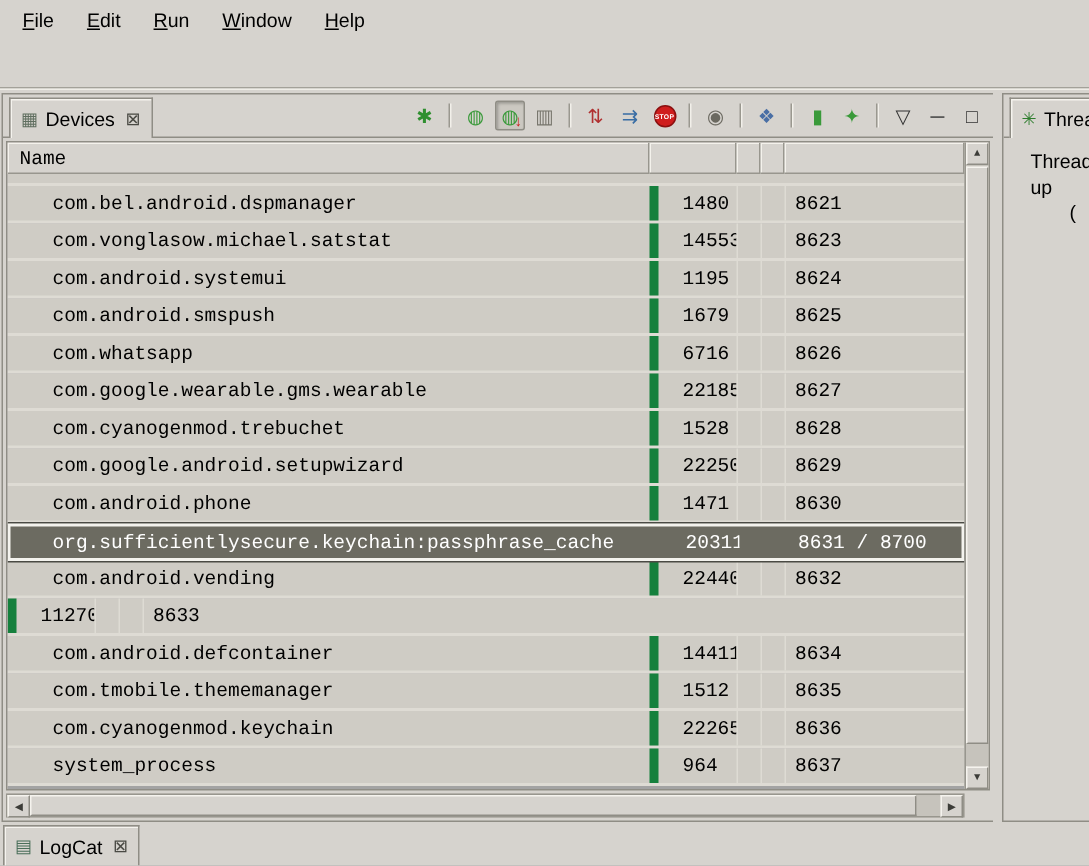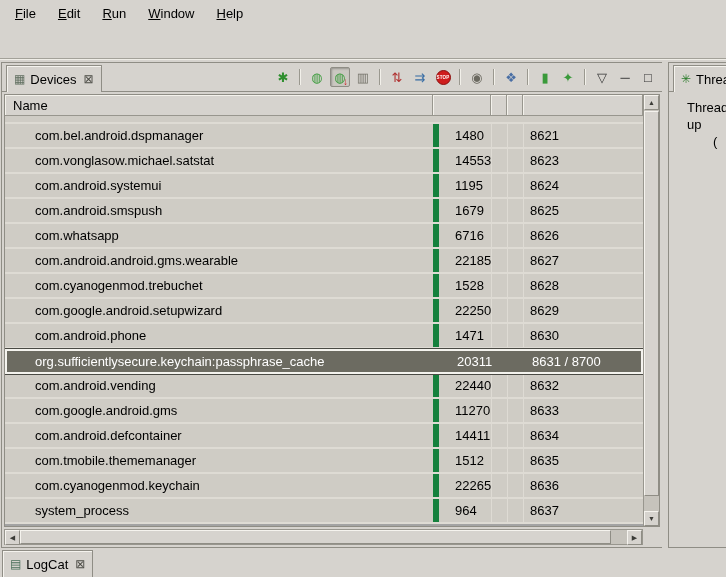--- a/index.html
+++ b/index.html
@@ -33,21 +33,21 @@
   .devices-toolbar{position:absolute;right:4px;top:4px;display:flex;align-items:center;gap:3px;}
   .tb-icon{width:20px;height:20px;display:flex;align-items:center;justify-content:center;font-size:13px;position:relative;border:1px solid transparent;border-radius:2px;}
   .tb-icon .glyph{line-height:1;}
   .tb-icon.pressed{border:1px solid #8f8d85;background:#cbc8c1;box-shadow:inset 1px 1px 2px rgba(0,0,0,.25);}
   .tb-icon .overlay{position:absolute;right:1px;bottom:-1px;font-size:10px;font-weight:bold;line-height:1;}
   .tb-icon.stop-btn .stop-circle{width:15px;height:15px;background:#cf1d1d;border:1px solid #8a0f0f;border-radius:50%;display:flex;align-items:center;justify-content:center;}
   .stop-text{color:#fff;font-size:4.5px;font-weight:bold;letter-spacing:0.2px;}
   .tb-sep{width:2px;height:16px;border-left:1px solid #9a988f;border-right:1px solid #f2f0ea;margin:0 3px;}
 
   
-  .table-wrap{position:absolute;left:2px;top:31px;right:2px;bottom:20px;border:1px solid #8f8d85;background:#d8d5ce;overflow:hidden;}
+  .table-wrap{position:absolute;left:2px;top:31px;right:2px;bottom:20px;border:1px solid #8f8d85;background:#d8d5ce;overflow:hidden;font-family:Liberation Mono, monospace;}
   .thead{position:absolute;left:0;top:0;right:16px;height:21px;display:flex;background:#d6d3ce;}
   .hcell{height:21px;background:#d6d3ce;border-right:1px solid #98968e;border-bottom:1px solid #98968e;box-shadow:inset 1px 1px 0 #f4f2ec;display:flex;align-items:center;}
   .w-name{width:428px;padding-left:8px;}
   .w-pid{width:58px;}
   .w-c1{width:16px;}
   .w-c2{width:16px;}
   .w-port{flex:1;}
 
   .tbody{position:absolute;left:0;top:21px;right:16px;bottom:0;overflow:hidden;background:#a3a3a3;}
   .row-sliver{height:8px;background:#cfccc5;border-bottom:2px solid #dedbd4;}
@@ -202,21 +202,21 @@
     <div class="c c-port">8625</div>
   </div>
         <div class="row">
     <div class="c c-name">com.whatsapp</div>
     <div class="c c-pid">6716</div>
     <div class="c c-c1"></div>
     <div class="c c-c2"></div>
     <div class="c c-port">8626</div>
   </div>
         <div class="row">
-    <div class="c c-name">com.android.android.gms.wearable</div>
+    <div class="c c-name">com.google.wearable.gms.wearable</div>
     <div class="c c-pid">22185</div>
     <div class="c c-c1"></div>
     <div class="c c-c2"></div>
     <div class="c c-port">8627</div>
   </div>
         <div class="row">
     <div class="c c-name">com.cyanogenmod.trebuchet</div>
     <div class="c c-pid">1528</div>
     <div class="c c-c1"></div>
     <div class="c c-c2"></div>
@@ -244,21 +244,20 @@
     <div class="c c-port">8631 / 8700</div>
   </div>
         <div class="row">
     <div class="c c-name">com.android.vending</div>
     <div class="c c-pid">22440</div>
     <div class="c c-c1"></div>
     <div class="c c-c2"></div>
     <div class="c c-port">8632</div>
   </div>
         <div class="row">
-    <div class="c c-name">com.google.android.gms</div>
     <div class="c c-pid">11270</div>
     <div class="c c-c1"></div>
     <div class="c c-c2"></div>
     <div class="c c-port">8633</div>
   </div>
         <div class="row">
     <div class="c c-name">com.android.defcontainer</div>
     <div class="c c-pid">14411</div>
     <div class="c c-c1"></div>
     <div class="c c-c2"></div>

